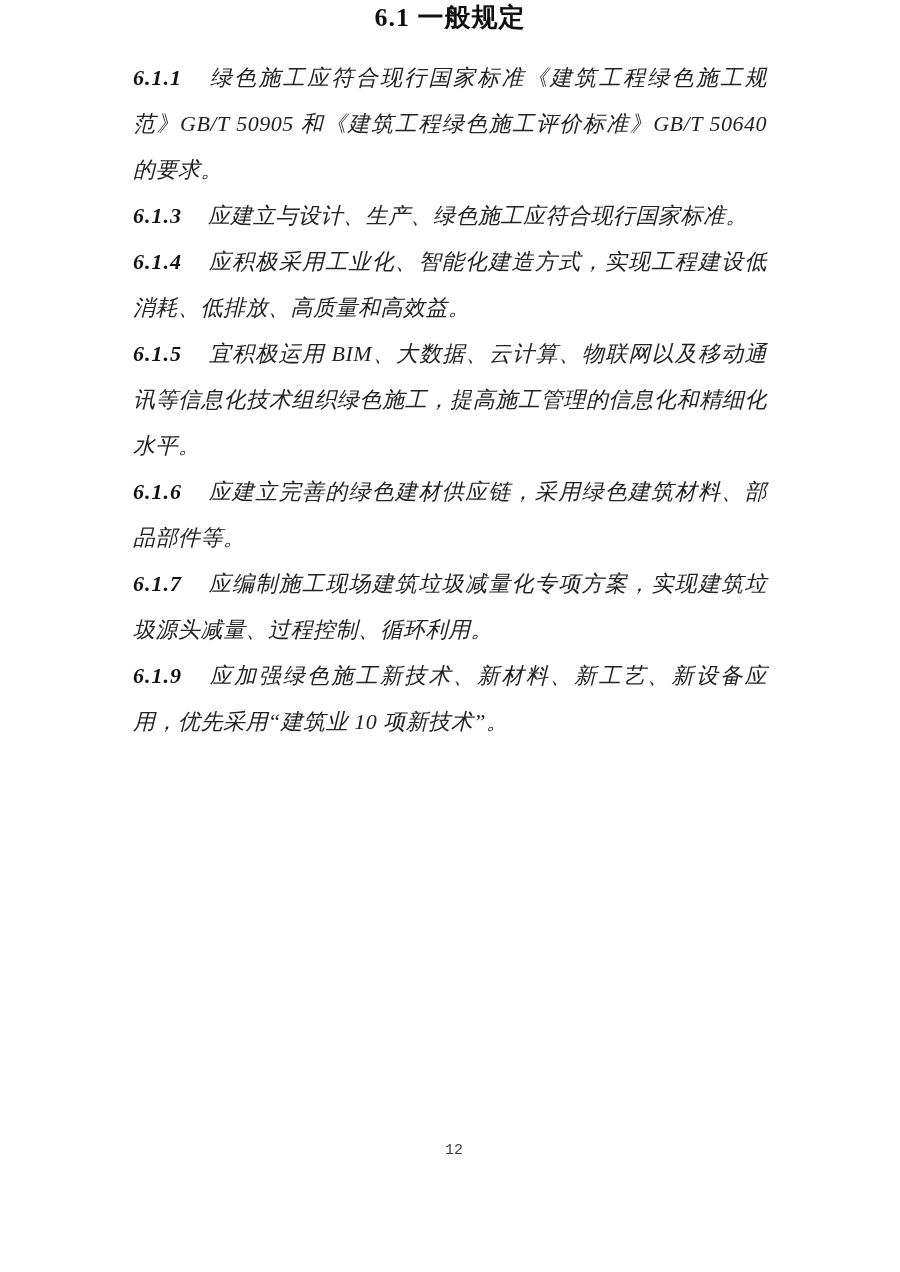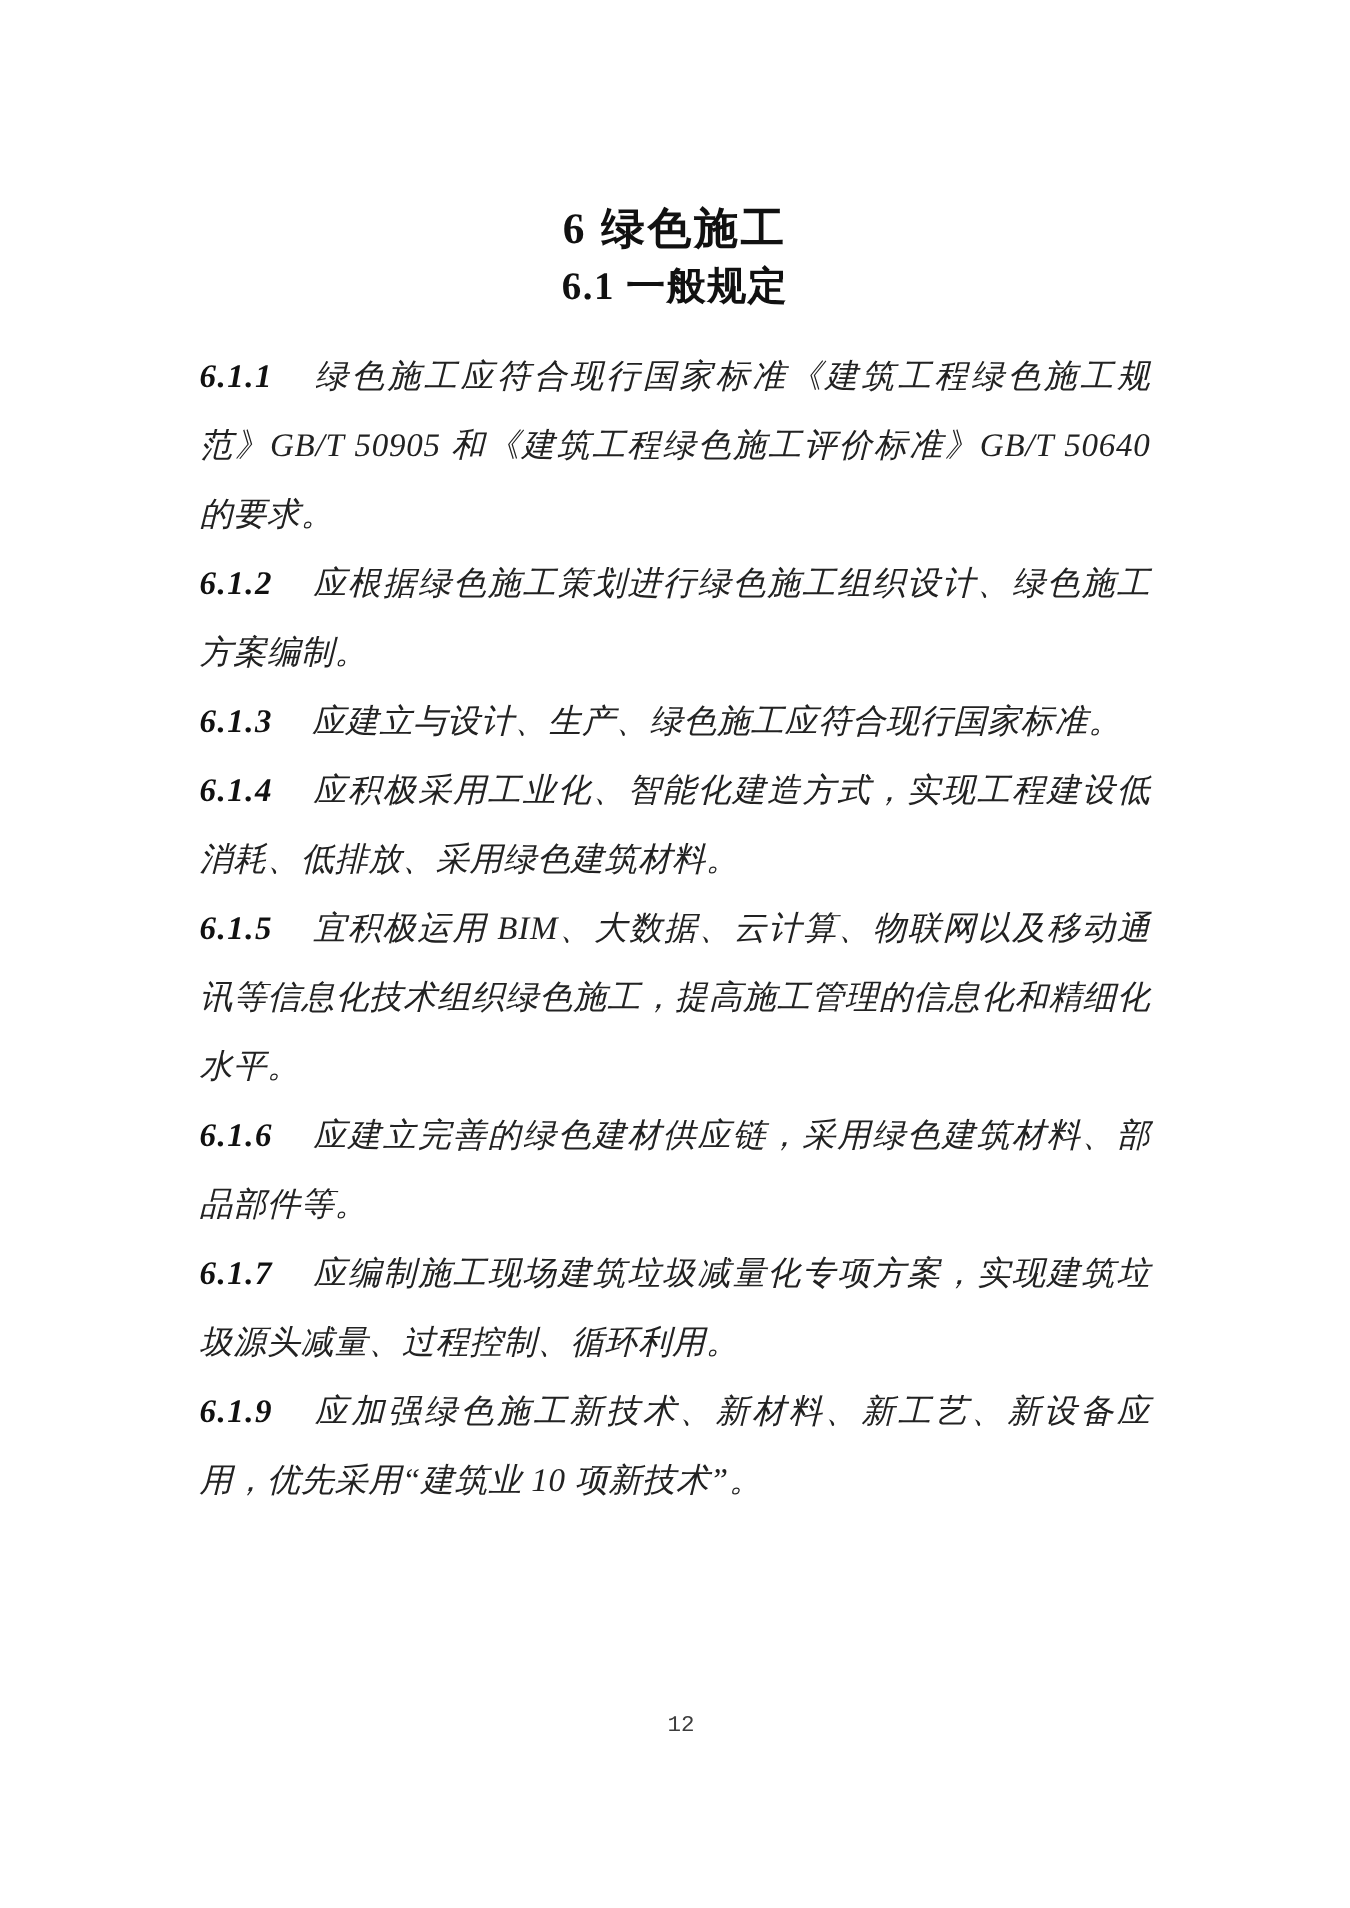--- a/index.html
+++ b/index.html
@@ -62,29 +62,27 @@
     font-size: 15px;
     color: #3d3d3d;
     font-family: Liberation Mono, monospace;
   }
 </style>
 </head>
 <body>
 
 <div class="page">
 
-  <div class="chapter-title">6 绿色施工</div>
 
   <div class="section-title">6.1 一般规定</div>
 
   <div class="doc-body">
     <p><span class="clause-number">6.1.1</span><span class="clause-text">绿色施工应符合现行国家标准《建筑工程绿色施工规范》GB/T 50905 和《建筑工程绿色施工评价标准》GB/T 50640 的要求。</span></p>
-    <p><span class="clause-number">6.1.2</span><span class="clause-text">应根据绿色施工策划进行绿色施工组织设计、绿色施工方案编制。</span></p>
     <p><span class="clause-number">6.1.3</span><span class="clause-text">应建立与设计、生产、绿色施工应符合现行国家标准。</span></p>
-    <p><span class="clause-number">6.1.4</span><span class="clause-text">应积极采用工业化、智能化建造方式，实现工程建设低消耗、低排放、采用绿色建筑材料。</span></p>
+    <p><span class="clause-number">6.1.4</span><span class="clause-text">应积极采用工业化、智能化建造方式，实现工程建设低消耗、低排放、高质量和高效益。</span></p>
     <p><span class="clause-number">6.1.5</span><span class="clause-text">宜积极运用 BIM、大数据、云计算、物联网以及移动通讯等信息化技术组织绿色施工，提高施工管理的信息化和精细化水平。</span></p>
     <p><span class="clause-number">6.1.6</span><span class="clause-text">应建立完善的绿色建材供应链，采用绿色建筑材料、部品部件等。</span></p>
     <p><span class="clause-number">6.1.7</span><span class="clause-text">应编制施工现场建筑垃圾减量化专项方案，实现建筑垃圾源头减量、过程控制、循环利用。</span></p>
     <p><span class="clause-number">6.1.9</span><span class="clause-text">应加强绿色施工新技术、新材料、新工艺、新设备应用，优先采用“建筑业 10 项新技术”。</span></p>
   </div>
 
   <div class="page-number">12</div>
 
 </div>
 

